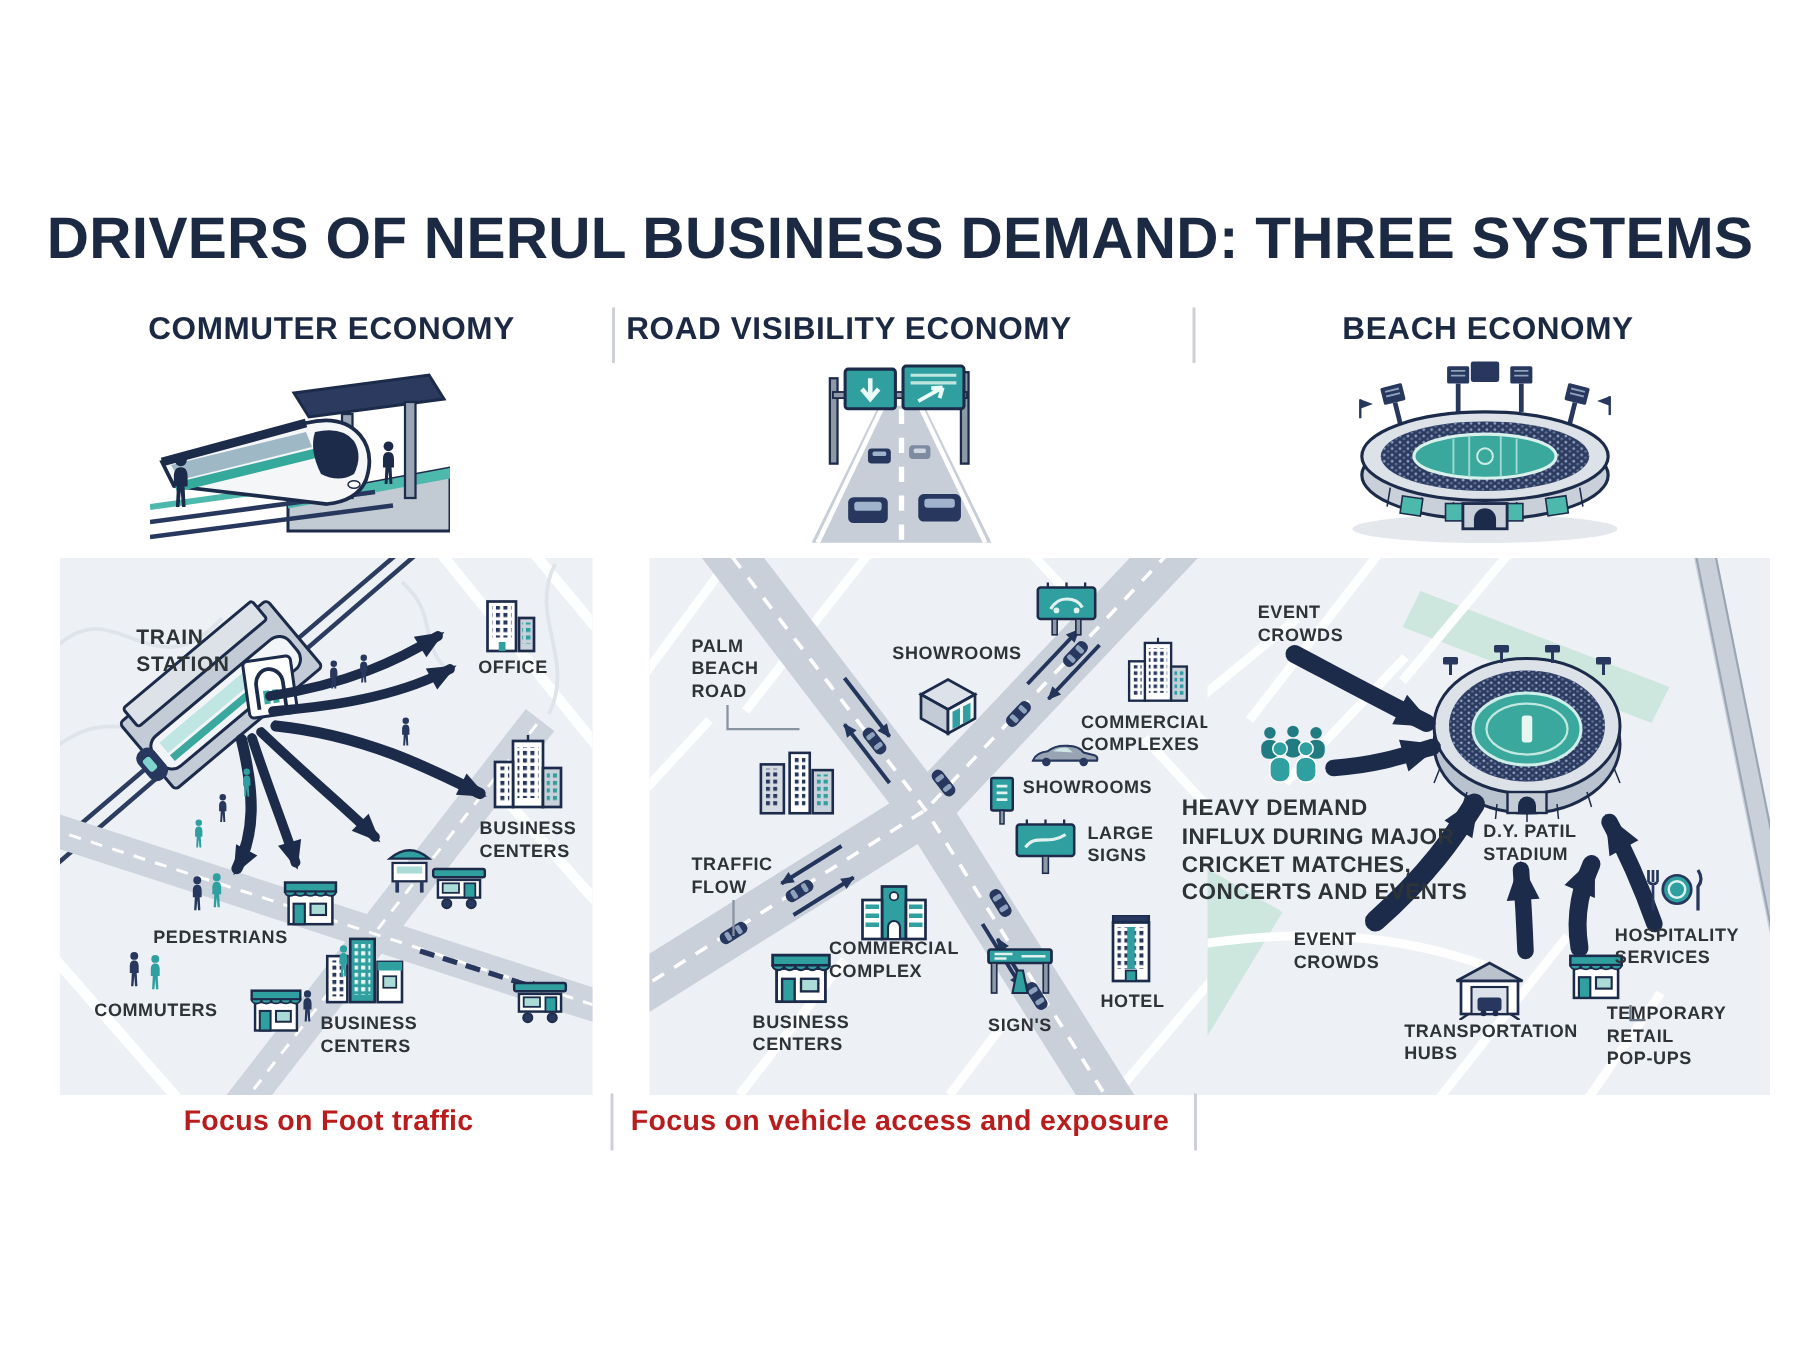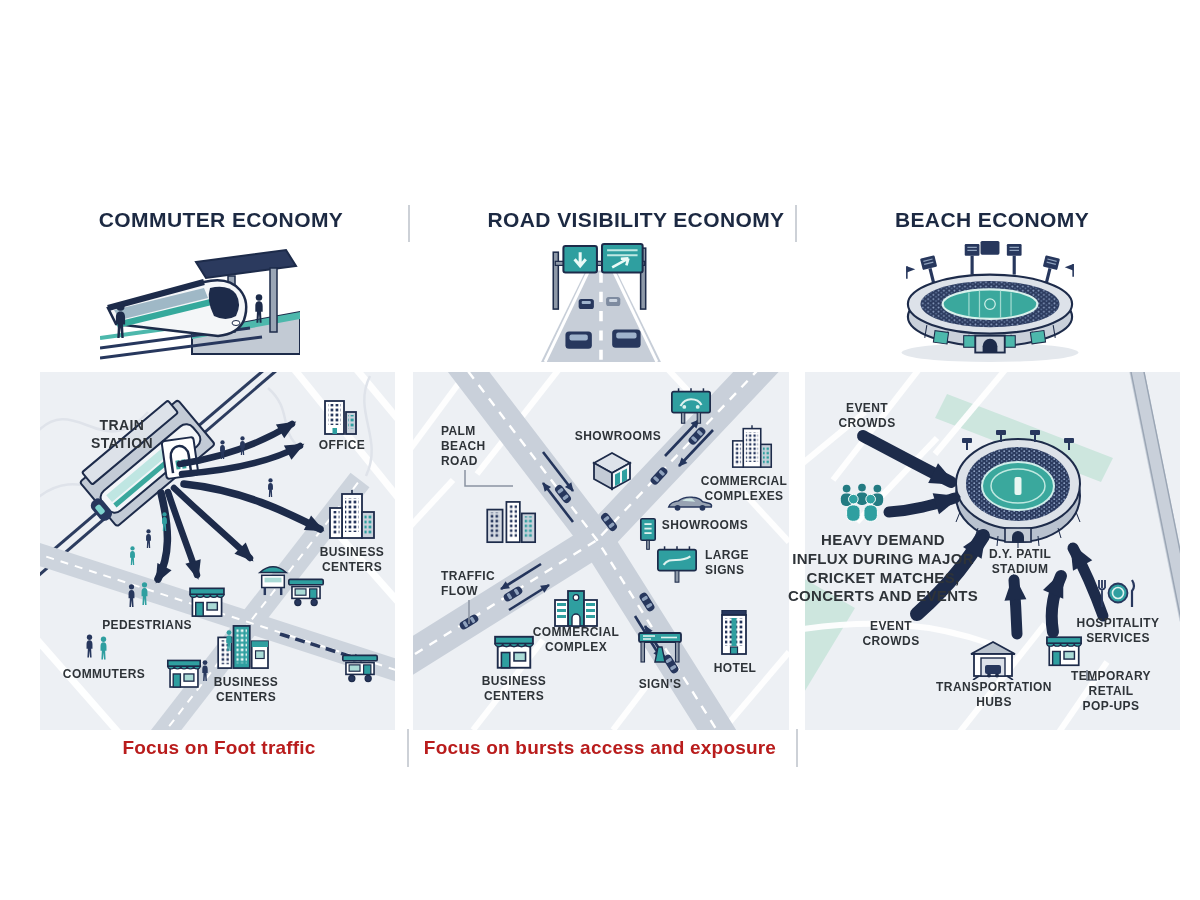--- a/index.html
+++ b/index.html
@@ -7,21 +7,21 @@
           font-family:"Liberation Sans","DejaVu Sans",sans-serif;}
   .title{position:absolute;left:600px;top:138px;transform:translateX(-50%);white-space:nowrap;
          font-size:39px;font-weight:bold;color:var(--navy,#1c2942);letter-spacing:0.2px;}
   .colhead{position:absolute;transform:translateX(-50%);white-space:nowrap;
            font-size:21px;font-weight:bold;color:var(--navy,#1c2942);letter-spacing:.4px;}
   .vdiv{position:absolute;width:2px;background:#cdd1d7;}
   .illus{position:absolute;}
   .map{position:absolute;width:355px;height:358px;background:var(--map_bg,#edf0f4);}
   .map svg.base{position:absolute;left:0;top:0;}
   .ml{position:absolute;font-weight:bold;font-size:12px;line-height:1.25;letter-spacing:.4px;
-      color:var(--label,#2e3338);white-space:pre-line;text-align:center;transform:translate(-50%,-50%);}
+      color:var(--label,#2e3338);white-space:pre-line;text-align:left;transform:translate(-50%,-50%);}
   .ml.left{transform:translate(0,-50%);text-align:left;}
   .ml.big{font-size:14px;}
   .ml.small{font-size:15px;letter-spacing:.3px;}
   .caption{position:absolute;transform:translateX(-50%);white-space:nowrap;
            font-size:19px;font-weight:bold;color:#b91c1c;letter-spacing:.2px;}
   .defs{position:absolute;width:0;height:0;}
 </style>
 </head>
 <body>
 
@@ -211,23 +211,24 @@
       </symbol>
       <symbol id="i-carside" viewBox="0 0 54 20">
         <path d="M3,14 Q5,8 14,7 Q20,2 30,3 Q38,3.5 41,8 L49,10 Q52,11 51,14 Z" fill="#98a3b3" stroke="#27375d" stroke-width="1.6"></path>
         <path d="M18,7 Q22,4 29,4.5 L33,8 Z" fill="#cfe7e4"></path>
         <circle cx="13" cy="15" r="3.2" fill="#27375d"></circle>
           <circle cx="41" cy="15" r="3.2" fill="#27375d"></circle>
       </symbol>
     </defs>
   </svg>
 
+  <div class="title">DRIVERS OF NERUL BUSINESS DEMAND: THREE SYSTEMS</div>
 
   <div class="colhead" style="left:221px;top:208px">COMMUTER ECONOMY</div>
-  <div class="colhead" style="left:636px;top:208px">ROAD VISIBILITY ECONOMY</div>
+  <div class="colhead" style="left:566px;top:208px">ROAD VISIBILITY ECONOMY</div>
   <div class="colhead" style="left:992px;top:208px">BEACH ECONOMY</div>
   <div class="vdiv" style="left:408px;top:205px;height:37px"></div>
   <div class="vdiv" style="left:795px;top:205px;height:37px"></div>
 
   <svg class="illus" style="left:100px;top:242px" width="200" height="126" viewBox="0 0 200 126">
     <path d="M92,90 L200,70 L200,112 L92,112 Z" fill="#c2cad4" stroke="#1d2b4a" stroke-width="2"></path>
     <path d="M92,90 L200,70 L200,77 L92,97 Z" fill="#4db8ac"></path>
     <path d="M96,20 L186,8 L196,24 L106,36 Z" fill="#2b3a5e" stroke="#1d2b4a" stroke-width="2"></path>
     <rect x="128" y="34" width="7" height="56" fill="#9aa6b6" stroke="#1d2b4a" stroke-width="1.5"></rect>
     <rect x="170" y="26" width="7" height="64" fill="#9aa6b6" stroke="#1d2b4a" stroke-width="1.5"></rect>
@@ -402,21 +403,21 @@
 STATION</div>
     <div class="ml" style="left:302px;top:73px">OFFICE</div>
     <div class="ml" style="left:312px;top:188px">BUSINESS
 CENTERS</div>
     <div class="ml" style="left:107px;top:253px">PEDESTRIANS</div>
     <div class="ml" style="left:64px;top:302px">COMMUTERS</div>
     <div class="ml" style="left:206px;top:318px">BUSINESS
 CENTERS</div>
   </div>
 
-  <div class="map" style="left:413px;top:372px;width:348px">
+  <div class="map" style="left:433px;top:372px;width:348px">
     <svg class="base" width="376" height="358" viewBox="0 0 376 358">
       <rect width="376" height="358" fill="#edf0f4"></rect>
       <g stroke="#ffffff" stroke-width="6" fill="none" opacity="0.95">
         <path d="M60,-8 L-8,84"></path>
           <path d="M150,-8 L64,102"></path>
           <path d="M250,-8 L306,52"></path>
         <path d="M-8,160 L40,108"></path>
           <path d="M330,120 L376,170"></path>
           <path d="M60,358 L130,268"></path>
         <path d="M310,358 L376,280"></path>
@@ -569,17 +570,17 @@
     <div class="ml" style="left:313px;top:259px">HOSPITALITY
 SERVICES</div>
     <div class="ml" style="left:189px;top:323px">TRANSPORTATION
 HUBS</div>
     <div class="ml" style="left:306px;top:319px">TEMPORARY
 RETAIL
 POP-UPS</div>
   </div>
 
   <div class="caption" style="left:219px;top:737px">Focus on Foot traffic</div>
-  <div class="caption" style="left:600px;top:737px">Focus on bursts access and exposure</div>
+  <div class="caption" style="left:600px;top:737px">Focus on vehicle access and exposure</div>
   <div class="vdiv" style="left:407px;top:729px;height:38px"></div>
   <div class="vdiv" style="left:796px;top:729px;height:38px"></div>
 
 </div>
 
 </body></html>

